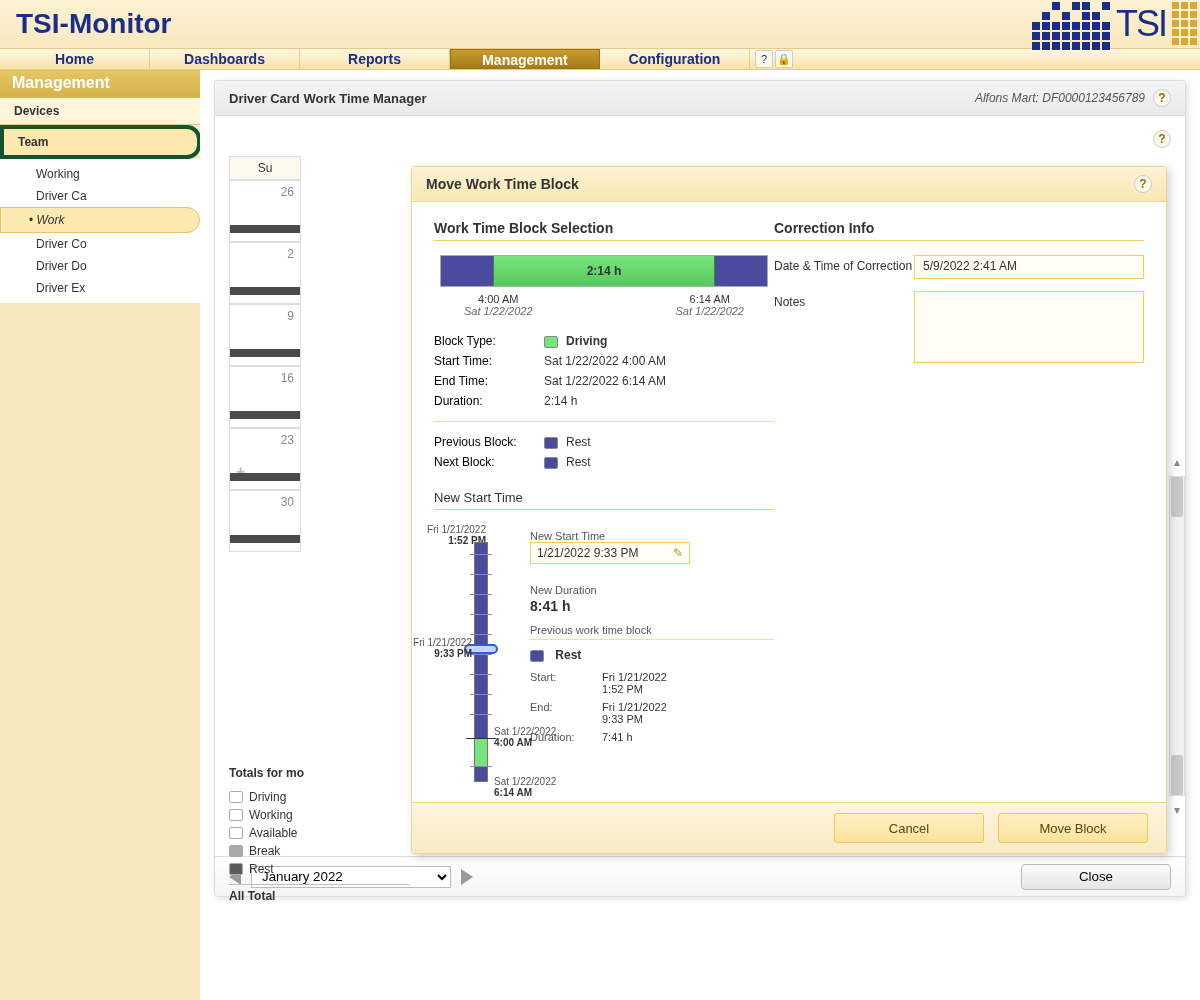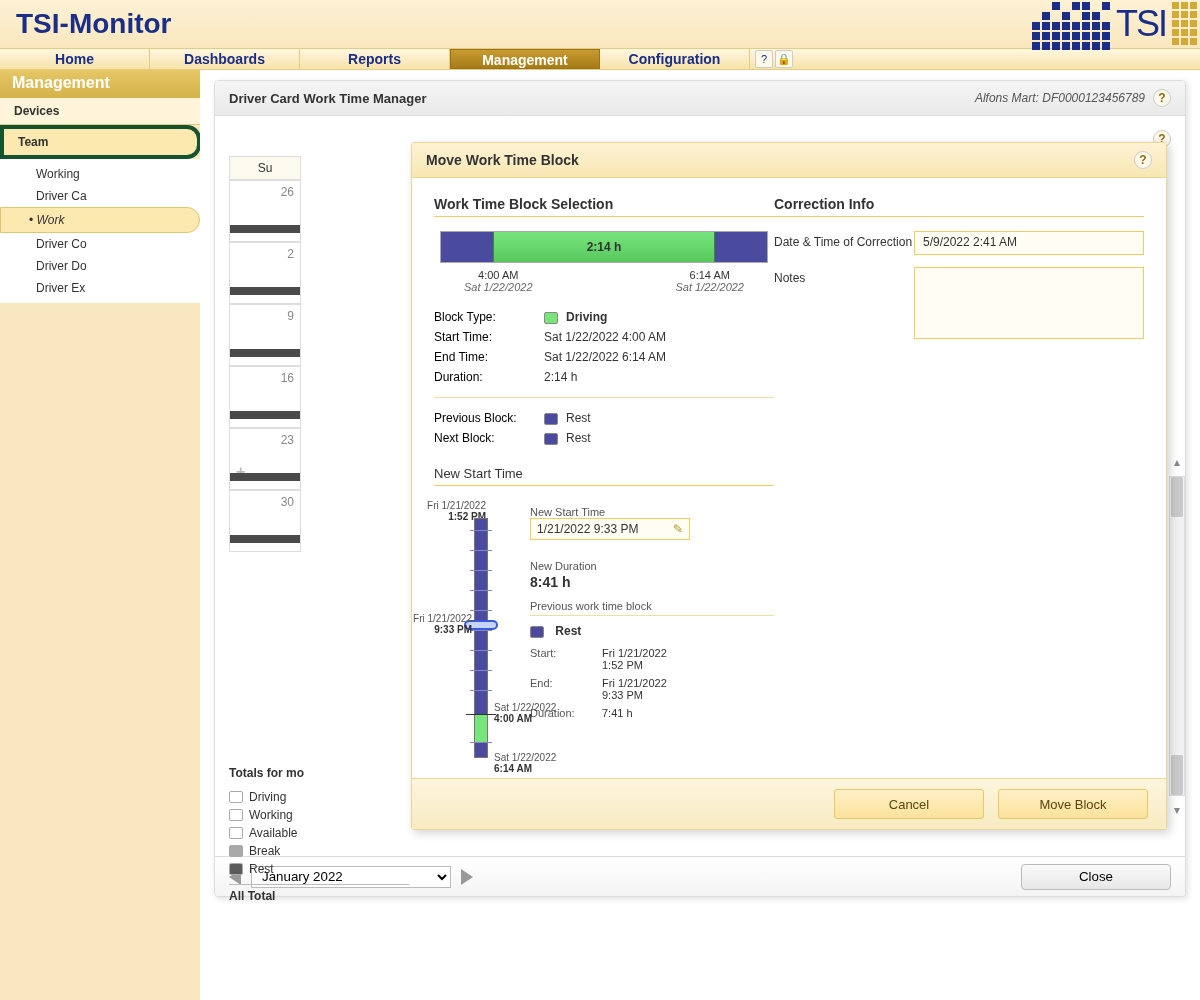--- a/index.html
+++ b/index.html
@@ -79,21 +79,21 @@
   .month-select{width:200px;height:22px;border:1px solid #bbb;background:#fff;padding:0 6px;}
   .close-btn{margin-left:auto;width:150px;height:26px;background:linear-gradient(#fafafa,#e7e7e7);border:1px solid #bbb;border-radius:4px;cursor:pointer;}
   
   .scroll-right{position:absolute;right:0;top:360px;width:16px;height:320px;background:#f1f1f1;border:1px solid #ddd;}
   .scroll-right .thumb{position:absolute;left:1px;right:1px;top:0;height:40px;background:#c9c9c9;border-radius:2px;}
   .scroll-right .thumb.b{top:auto;bottom:0;}
   .scroll-right .arr{position:absolute;left:0;right:0;text-align:center;color:#888;}
   .scroll-right .arr.up{top:-22px;}
   .scroll-right .arr.dn{bottom:-22px;}
   
-  .modal{position:absolute;left:196px;top:26px;right:18px;background:#fff;border:1px solid #e9d79a;border-radius:3px;box-shadow:3px 3px 10px rgba(0,0,0,.18);}
+  .modal{position:absolute;left:196px;top:50px;right:18px;background:#fff;border:1px solid #e9d79a;border-radius:3px;box-shadow:3px 3px 10px rgba(0,0,0,.18);}
   .modal-head{background:linear-gradient(#fdf2d4,#f8e7b4);padding:8px 14px;display:flex;align-items:center;border-bottom:1px solid #ecd88f;}
   .modal-title{font-weight:bold;font-size:14px;}
   .modal-body{display:flex;padding:18px 22px 12px;min-height:600px;}
   .mcol{flex:1;}
   .sect-title{font-size:14px;font-weight:bold;border-bottom:1px solid var(--amber);padding-bottom:4px;margin-bottom:14px;}
   
   .block-viz{height:32px;border:1px solid #aaa;position:relative;background:var(--blue-block);margin:0 6px;}
   .block-viz .drv{position:absolute;left:16%;right:16%;top:0;bottom:0;background:linear-gradient(var(--green-block),#58c85e);border-left:1px solid #3a8a3e;border-right:1px solid #3a8a3e;display:flex;align-items:center;justify-content:center;font-weight:bold;}
   .time-row{display:flex;justify-content:space-between;margin:6px 30px 0;font-size:11px;text-align:center;}
   .time-row span{display:block;}

